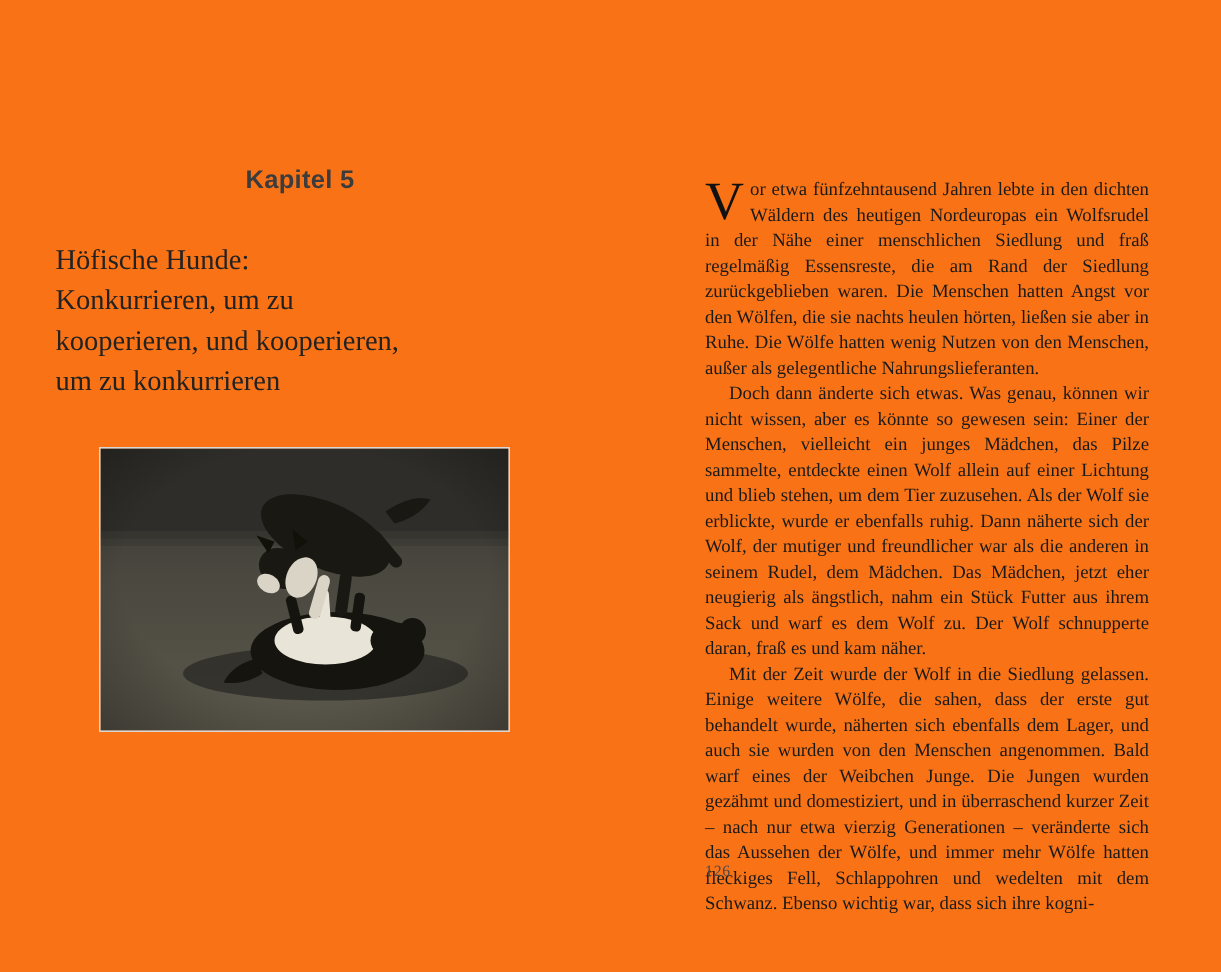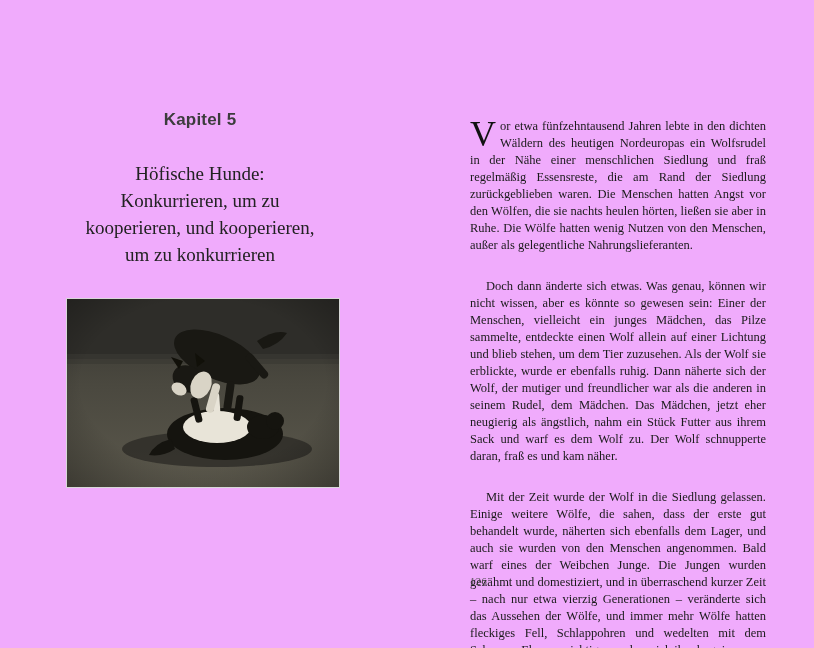--- a/index.html
+++ b/index.html
@@ -4,21 +4,21 @@
 <style>
   html, body {
     margin: 0;
     padding: 0;
     background: #ffffff;
   }
   #canvas {
     position: relative;
     width: 814px;
     height: 648px;
-    background: #f0abfc;
+    background: #f97316;
     overflow: hidden;
     font-family: "Liberation Serif", serif;
     color: #1c1c1c;
   }
 
   
   .left-page {
     position: absolute;
     left: 55px;
     top: 0;
@@ -35,21 +35,21 @@
     font-weight: 700;
     font-size: 17px;
     color: #3c3c3c;
     letter-spacing: 0.2px;
   }
   .chapter-title {
     position: absolute;
     left: -18px;
     top: 160px;
     width: 326px;
-    text-align: center;
+    text-align: left;
     font-family: "Liberation Serif", serif;
     font-size: 19px;
     line-height: 27px;
     color: #222222;
     white-space: pre-line;
   }
   .photo-frame {
     position: absolute;
     left: 12px;
     top: 299px;
@@ -78,21 +78,20 @@
     text-align: justify;
     color: #1a1a1a;
     hyphens: auto;
     -webkit-hyphens: auto;
   }
   .body-text p {
     margin: 0;
   }
   .body-text p.indented {
     text-indent: 16px;
-    margin-top: 24px;
   }
   .dropcap {
     float: left;
     font-size: 36px;
     line-height: 30px;
     padding-right: 4px;
     padding-top: 1px;
     color: #111111;
     font-family: "Liberation Serif", serif;
   }

